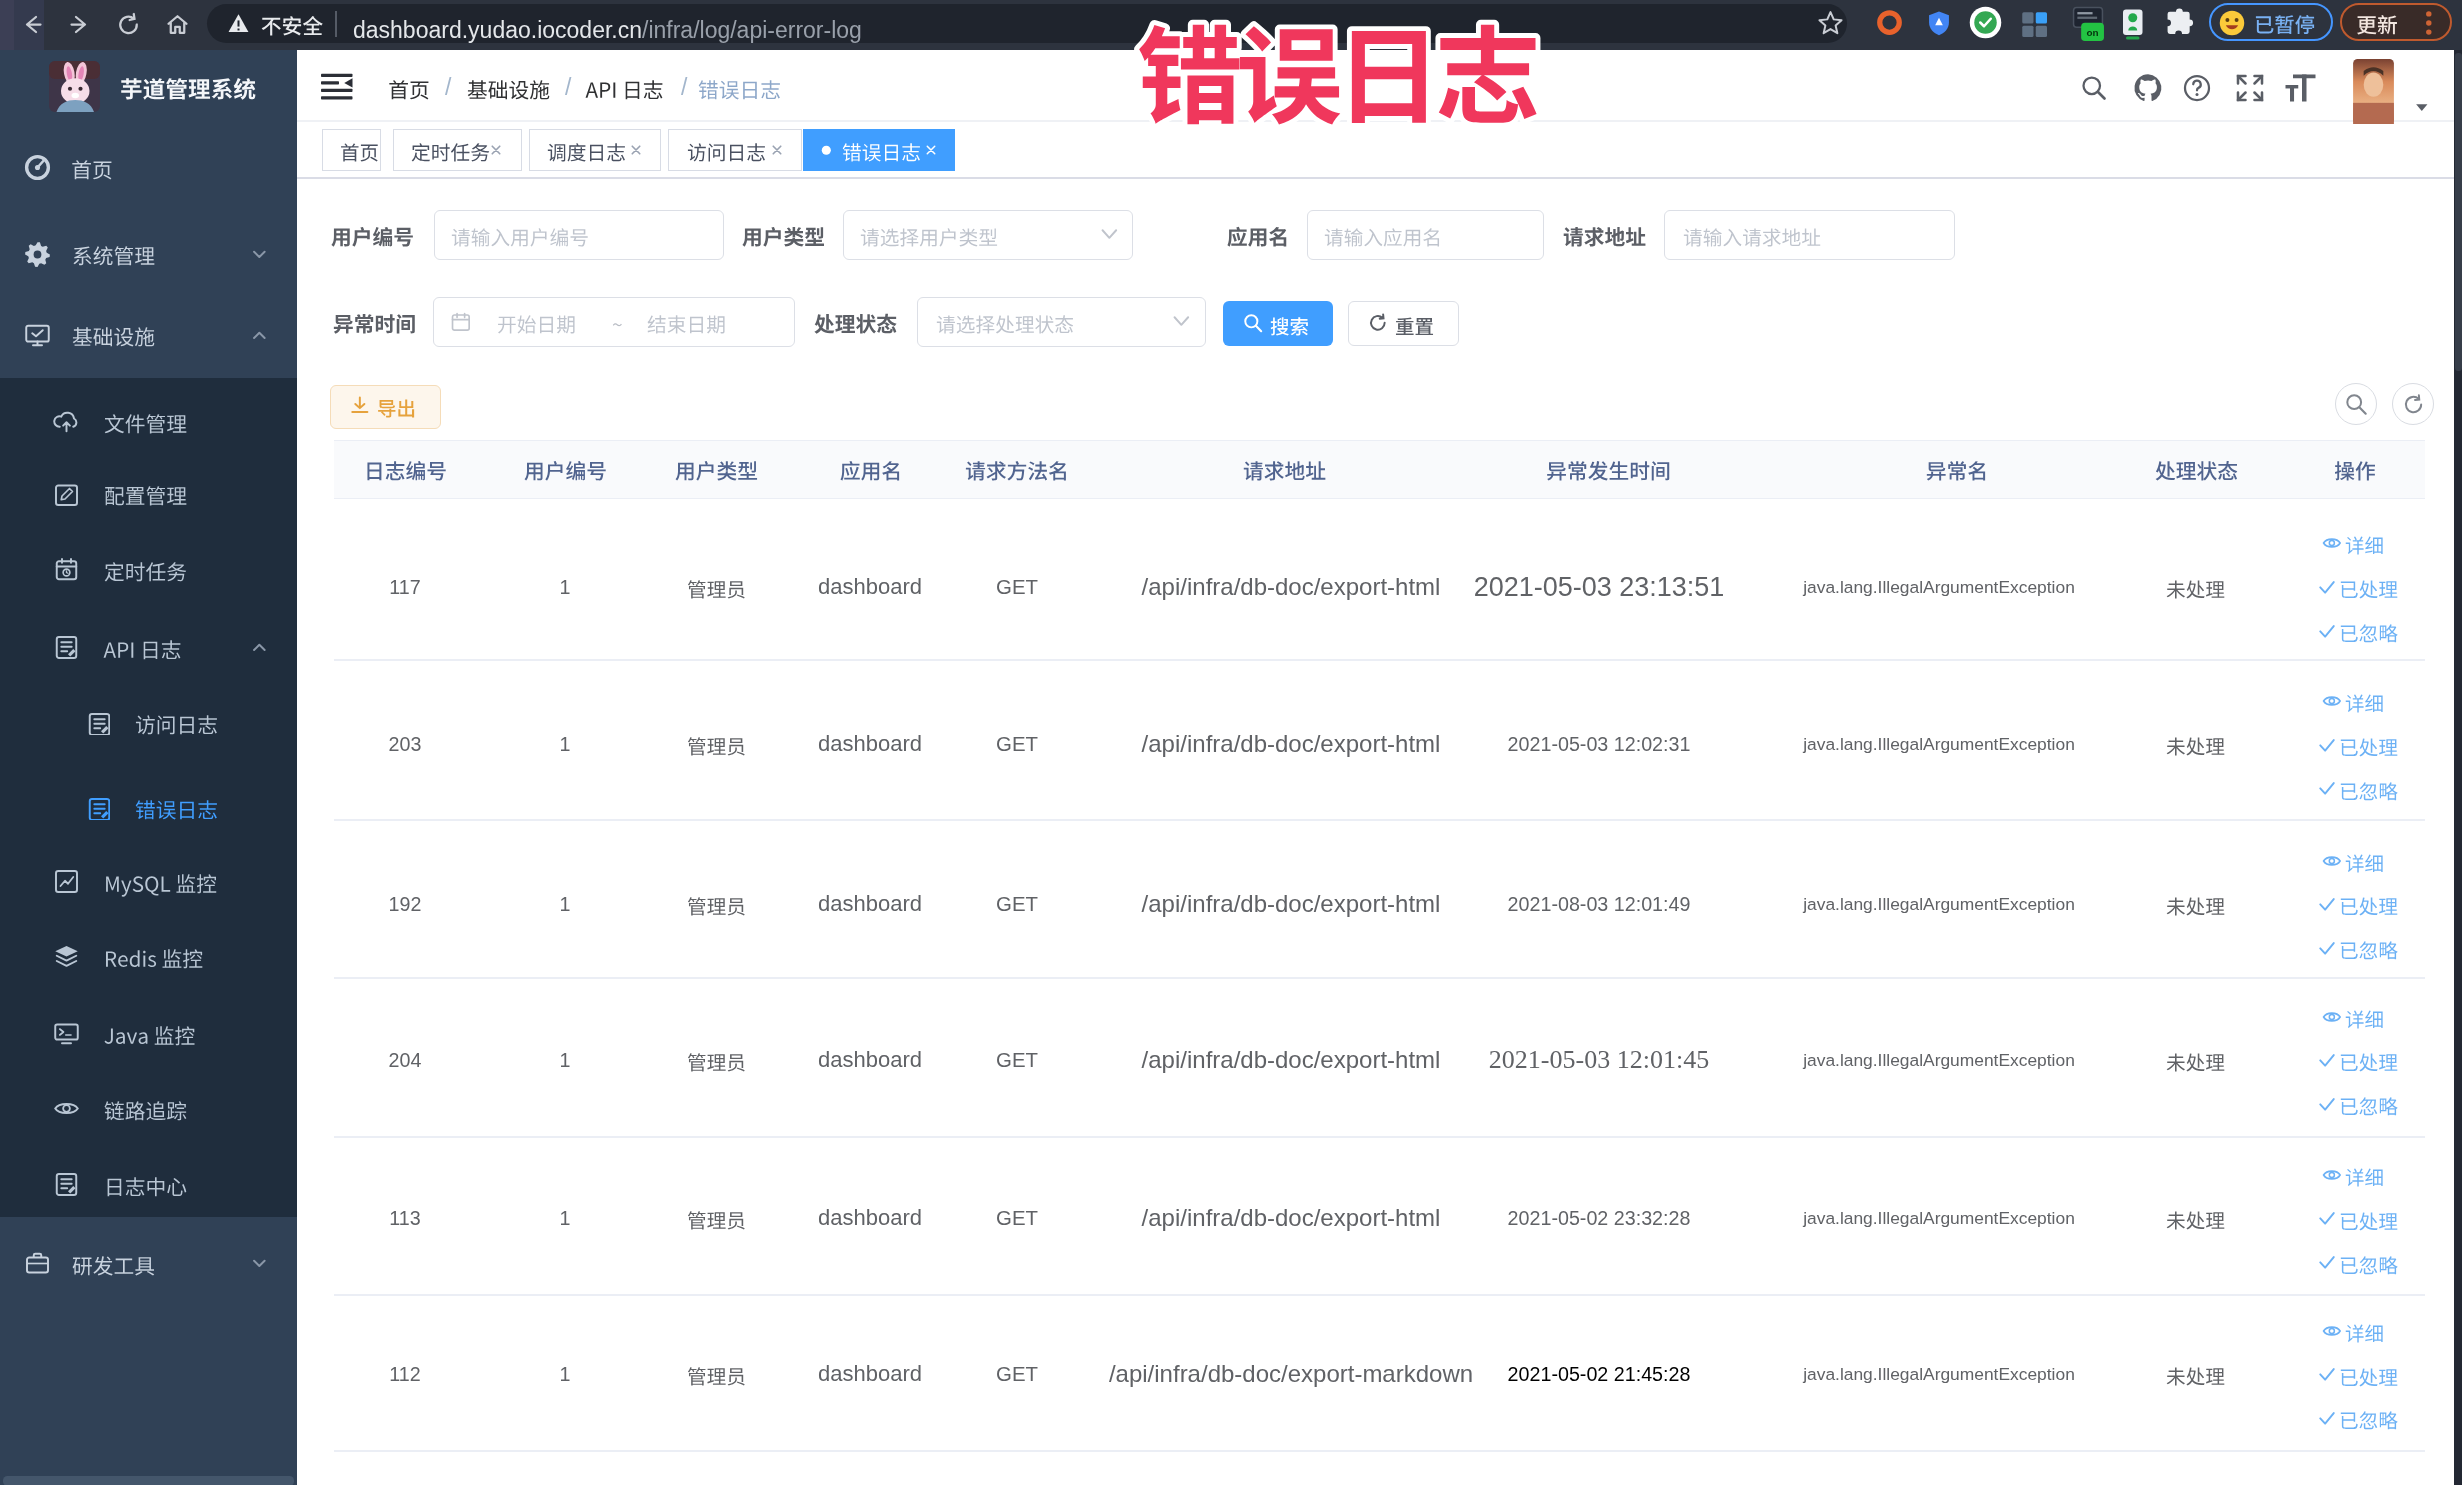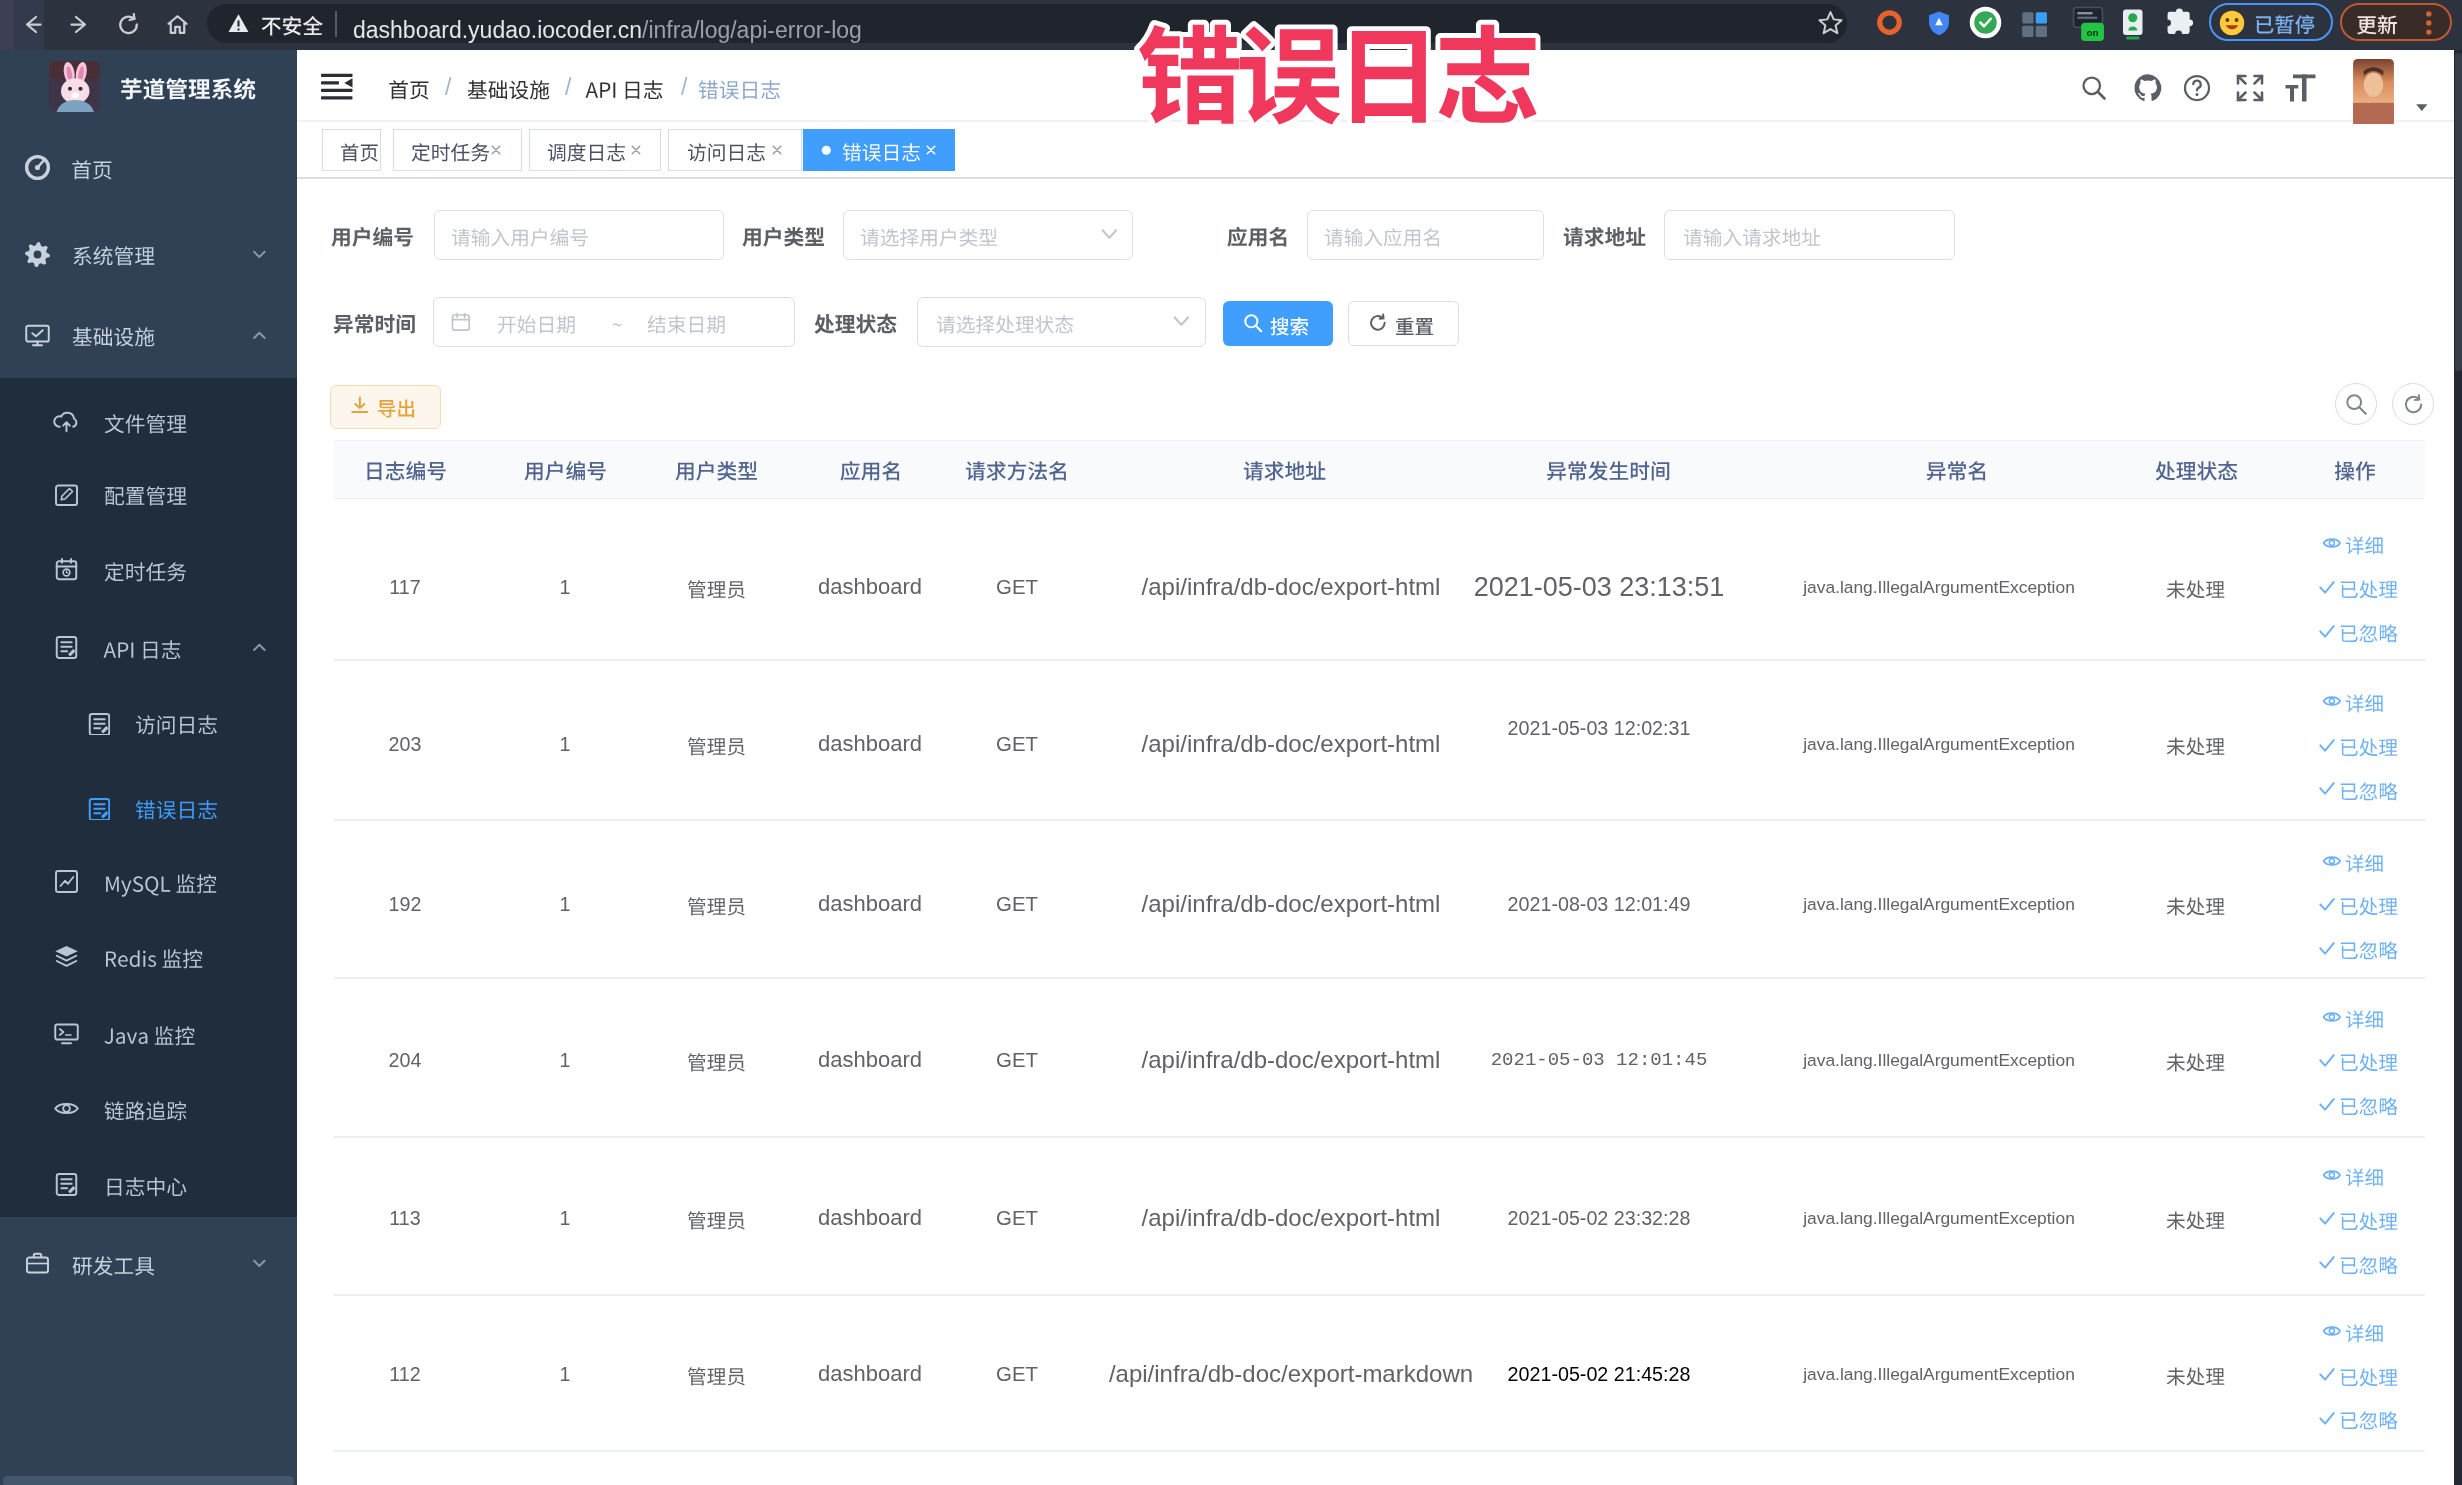--- a/index.html
+++ b/index.html
@@ -620,21 +620,21 @@
 <div style="position:absolute;left:405px;top:732px;font-family:'Liberation Sans',sans-serif;font-size:19.7px;color:#606266;font-weight:normal;letter-spacing:0px;white-space:nowrap;line-height:24px;transform:translateX(-50%);">203</div>
 <div style="position:absolute;left:565px;top:732px;font-family:'Liberation Sans',sans-serif;font-size:19.7px;color:#606266;font-weight:normal;letter-spacing:0px;white-space:nowrap;line-height:24px;transform:translateX(-50%);">1</div>
 <svg style="position:absolute;left:687px;top:735px;overflow:visible" width="59" height="26" viewBox="0 0 78.0 33.8">
     <g>
       <path transform="translate(0,24.7)" d="M5.5 -11.4V2.1H7.5V1.2H20V2.1H22V-4.4H7.5V-6.2H20.6V-11.4ZM20 -0.3H7.5V-2.8H20ZM11.4 -16.2C11.7 -15.7 12 -15.1 12.2 -14.5H2.6V-10.2H4.5V-13H21.8V-10.2H23.8V-14.5H14.2C14 -15.2 13.6 -16 13.2 -16.6ZM7.5 -9.9H18.7V-7.6H7.5ZM4.3 -21.9C3.7 -19.7 2.5 -17.5 1.1 -16C1.6 -15.8 2.4 -15.3 2.8 -15.1C3.6 -15.9 4.3 -17.1 4.9 -18.3H6.7C7.3 -17.3 7.9 -16.1 8.1 -15.4L9.8 -16C9.5 -16.6 9.1 -17.5 8.6 -18.3H12.6V-19.7H5.6C5.8 -20.3 6.1 -21 6.2 -21.6ZM15.3 -21.9C14.9 -20 14 -18.2 12.8 -16.9C13.3 -16.7 14.1 -16.3 14.4 -16C14.9 -16.6 15.5 -17.4 15.9 -18.3H17.8C18.5 -17.3 19.3 -16.1 19.6 -15.3L21.2 -16C20.9 -16.6 20.4 -17.5 19.8 -18.3H24.4V-19.7H16.6C16.8 -20.3 17.1 -20.9 17.2 -21.6Z M38.4 -14H42.4V-10.7H38.4ZM44 -14H48V-10.7H44ZM38.4 -18.9H42.4V-15.6H38.4ZM44 -18.9H48V-15.6H44ZM34.3 -0.6V1.2H51.1V-0.6H44.2V-4.2H50.3V-5.9H44.2V-9H49.9V-20.6H36.6V-9H42.2V-5.9H36.3V-4.2H42.2V-0.6ZM26.9 -2.6 27.4 -0.6C29.7 -1.4 32.7 -2.4 35.5 -3.3L35.2 -5.2L32.3 -4.3V-10.7H34.9V-12.6H32.3V-18.3H35.3V-20.1H27.2V-18.3H30.4V-12.6H27.5V-10.7H30.4V-3.7C29.1 -3.2 27.9 -2.9 26.9 -2.6Z M59 -19H71.1V-16H59ZM56.9 -20.7V-14.3H73.2V-20.7ZM63.8 -8.5V-6.1C63.8 -4.1 63.1 -1.3 53.7 0.6C54.2 1 54.8 1.7 55 2.2C64.7 0 65.9 -3.4 65.9 -6.1V-8.5ZM65.8 -1.7C68.9 -0.6 73.2 1.1 75.3 2.2L76.3 0.5C74.1 -0.5 69.8 -2.1 66.7 -3.1ZM56 -12V-2.4H58V-10.2H72.2V-2.6H74.3V-12Z" fill="#606266"></path>
     </g>
   </svg>
 <div style="position:absolute;left:870px;top:730px;font-family:'Liberation Sans',sans-serif;font-size:22px;color:#606266;font-weight:normal;letter-spacing:0px;white-space:nowrap;line-height:27px;transform:translateX(-50%);">dashboard</div>
 <div style="position:absolute;left:1017px;top:731px;font-family:'Liberation Sans',sans-serif;font-size:20.4px;color:#606266;font-weight:normal;letter-spacing:0px;white-space:nowrap;line-height:26px;transform:translateX(-50%);">GET</div>
 <div style="position:absolute;left:1291px;top:729px;font-family:'Liberation Sans',sans-serif;font-size:24px;color:#606266;font-weight:normal;letter-spacing:0px;white-space:nowrap;line-height:30px;transform:translateX(-50%);">/api/infra/db-doc/export-html</div>
-<div style="position:absolute;left:1599px;top:716px;font-family:'Liberation Sans',sans-serif;font-size:19.7px;color:#606266;font-weight:normal;letter-spacing:0px;white-space:nowrap;line-height:24px;transform:translateX(-50%);">2021-05-03 12:02:31</div>
+<div style="position:absolute;left:1599px;top:732px;font-family:'Liberation Sans',sans-serif;font-size:19.7px;color:#606266;font-weight:normal;letter-spacing:0px;white-space:nowrap;line-height:24px;transform:translateX(-50%);">2021-05-03 12:02:31</div>
 <div style="position:absolute;left:1939px;top:733px;font-family:'Liberation Sans',sans-serif;font-size:17.4px;color:#606266;font-weight:normal;letter-spacing:0px;white-space:nowrap;line-height:22px;transform:translateX(-50%);">java.lang.IllegalArgumentException</div>
 <svg style="position:absolute;left:2166px;top:735px;overflow:visible" width="59" height="26" viewBox="0 0 78.0 33.8">
     <g>
       <path transform="translate(0,24.7)" d="M11.9 -21.8V-17.6H3.5V-15.7H11.9V-11.2H1.6V-9.2H10.8C8.5 -5.9 4.5 -2.6 0.9 -1C1.3 -0.6 2 0.1 2.3 0.6C5.7 -1.1 9.4 -4.2 11.9 -7.7V2.1H14V-7.8C16.5 -4.3 20.2 -1.1 23.7 0.7C24 0.1 24.7 -0.7 25.1 -1C21.5 -2.6 17.5 -5.9 15.1 -9.2H24.5V-11.2H14V-15.7H22.7V-17.6H14V-21.8Z M37.1 -15.9C36.6 -12.2 35.7 -9.3 34.4 -6.8C33.4 -8.6 32.5 -10.8 31.9 -13.7C32.1 -14.4 32.3 -15.2 32.6 -15.9ZM31.7 -21.7C31 -16.6 29.4 -11.7 27.4 -9C27.9 -8.8 28.6 -8.2 28.9 -7.9C29.6 -8.8 30.2 -9.9 30.8 -11.2C31.5 -8.7 32.4 -6.7 33.4 -5C31.7 -2.5 29.5 -0.7 26.9 0.6C27.4 0.9 28.2 1.7 28.5 2.1C30.9 0.9 32.9 -0.9 34.6 -3.3C37.8 0.4 42 1.3 46.5 1.3H50.3C50.4 0.7 50.8 -0.3 51.1 -0.8C50.1 -0.7 47.4 -0.7 46.6 -0.7C42.6 -0.7 38.6 -1.5 35.7 -5C37.5 -8.2 38.7 -12.2 39.3 -17.4L38 -17.8L37.6 -17.7H33C33.3 -18.8 33.6 -20 33.8 -21.2ZM42 -21.8V-2.7H44.1V-13.5C45.8 -11.5 47.7 -9 48.6 -7.4L50.4 -8.5C49.2 -10.3 46.7 -13.3 44.7 -15.4L44.1 -15.1V-21.8Z M64.4 -14H68.4V-10.7H64.4ZM70 -14H74V-10.7H70ZM64.4 -18.9H68.4V-15.6H64.4ZM70 -18.9H74V-15.6H70ZM60.3 -0.6V1.2H77.1V-0.6H70.2V-4.2H76.3V-5.9H70.2V-9H75.9V-20.6H62.6V-9H68.2V-5.9H62.3V-4.2H68.2V-0.6ZM52.9 -2.6 53.4 -0.6C55.7 -1.4 58.7 -2.4 61.5 -3.3L61.2 -5.2L58.3 -4.3V-10.7H60.9V-12.6H58.3V-18.3H61.3V-20.1H53.2V-18.3H56.4V-12.6H53.5V-10.7H56.4V-3.7C55.1 -3.2 53.9 -2.9 52.9 -2.6Z" fill="#606266"></path>
     </g>
   </svg>
 <div style="position:absolute;left:334px;top:819px;width:2091px;height:1.5px;background:#ebeef5"></div>
 <svg style="position:absolute;left:2322px;top:692px" width="19.7" height="18" viewBox="0 0 26 24">
     <path d="M2 12 C6 5 20 5 24 12 C20 19 6 19 2 12 Z" stroke="#6cb1f5" stroke-width="2.2" fill="none"></path>
     <circle cx="13" cy="12" r="3.4" stroke="#6cb1f5" stroke-width="2" fill="none"></circle>
@@ -706,21 +706,21 @@
 <div style="position:absolute;left:405px;top:1048px;font-family:'Liberation Sans',sans-serif;font-size:19.7px;color:#606266;font-weight:normal;letter-spacing:0px;white-space:nowrap;line-height:24px;transform:translateX(-50%);">204</div>
 <div style="position:absolute;left:565px;top:1048px;font-family:'Liberation Sans',sans-serif;font-size:19.7px;color:#606266;font-weight:normal;letter-spacing:0px;white-space:nowrap;line-height:24px;transform:translateX(-50%);">1</div>
 <svg style="position:absolute;left:687px;top:1051px;overflow:visible" width="59" height="26" viewBox="0 0 78.0 33.8">
     <g>
       <path transform="translate(0,24.7)" d="M5.5 -11.4V2.1H7.5V1.2H20V2.1H22V-4.4H7.5V-6.2H20.6V-11.4ZM20 -0.3H7.5V-2.8H20ZM11.4 -16.2C11.7 -15.7 12 -15.1 12.2 -14.5H2.6V-10.2H4.5V-13H21.8V-10.2H23.8V-14.5H14.2C14 -15.2 13.6 -16 13.2 -16.6ZM7.5 -9.9H18.7V-7.6H7.5ZM4.3 -21.9C3.7 -19.7 2.5 -17.5 1.1 -16C1.6 -15.8 2.4 -15.3 2.8 -15.1C3.6 -15.9 4.3 -17.1 4.9 -18.3H6.7C7.3 -17.3 7.9 -16.1 8.1 -15.4L9.8 -16C9.5 -16.6 9.1 -17.5 8.6 -18.3H12.6V-19.7H5.6C5.8 -20.3 6.1 -21 6.2 -21.6ZM15.3 -21.9C14.9 -20 14 -18.2 12.8 -16.9C13.3 -16.7 14.1 -16.3 14.4 -16C14.9 -16.6 15.5 -17.4 15.9 -18.3H17.8C18.5 -17.3 19.3 -16.1 19.6 -15.3L21.2 -16C20.9 -16.6 20.4 -17.5 19.8 -18.3H24.4V-19.7H16.6C16.8 -20.3 17.1 -20.9 17.2 -21.6Z M38.4 -14H42.4V-10.7H38.4ZM44 -14H48V-10.7H44ZM38.4 -18.9H42.4V-15.6H38.4ZM44 -18.9H48V-15.6H44ZM34.3 -0.6V1.2H51.1V-0.6H44.2V-4.2H50.3V-5.9H44.2V-9H49.9V-20.6H36.6V-9H42.2V-5.9H36.3V-4.2H42.2V-0.6ZM26.9 -2.6 27.4 -0.6C29.7 -1.4 32.7 -2.4 35.5 -3.3L35.2 -5.2L32.3 -4.3V-10.7H34.9V-12.6H32.3V-18.3H35.3V-20.1H27.2V-18.3H30.4V-12.6H27.5V-10.7H30.4V-3.7C29.1 -3.2 27.9 -2.9 26.9 -2.6Z M59 -19H71.1V-16H59ZM56.9 -20.7V-14.3H73.2V-20.7ZM63.8 -8.5V-6.1C63.8 -4.1 63.1 -1.3 53.7 0.6C54.2 1 54.8 1.7 55 2.2C64.7 0 65.9 -3.4 65.9 -6.1V-8.5ZM65.8 -1.7C68.9 -0.6 73.2 1.1 75.3 2.2L76.3 0.5C74.1 -0.5 69.8 -2.1 66.7 -3.1ZM56 -12V-2.4H58V-10.2H72.2V-2.6H74.3V-12Z" fill="#606266"></path>
     </g>
   </svg>
 <div style="position:absolute;left:870px;top:1046px;font-family:'Liberation Sans',sans-serif;font-size:22px;color:#606266;font-weight:normal;letter-spacing:0px;white-space:nowrap;line-height:27px;transform:translateX(-50%);">dashboard</div>
 <div style="position:absolute;left:1017px;top:1047px;font-family:'Liberation Sans',sans-serif;font-size:20.4px;color:#606266;font-weight:normal;letter-spacing:0px;white-space:nowrap;line-height:26px;transform:translateX(-50%);">GET</div>
 <div style="position:absolute;left:1291px;top:1045px;font-family:'Liberation Sans',sans-serif;font-size:24px;color:#606266;font-weight:normal;letter-spacing:0px;white-space:nowrap;line-height:30px;transform:translateX(-50%);">/api/infra/db-doc/export-html</div>
-<div style="position:absolute;left:1599px;top:1048px;font-family:Liberation Mono, monospace;font-size:19px;color:#606266;font-weight:normal;letter-spacing:0px;white-space:nowrap;line-height:24px;transform:translateX(-50%);">2021-05-03 12:01:45</div>
+<div style="position:absolute;left:1599px;top:1048px;font-family:Liberation Serif, serif;font-size:26px;color:#606266;font-weight:normal;letter-spacing:0px;white-space:nowrap;line-height:24px;transform:translateX(-50%);">2021-05-03 12:01:45</div>
 <div style="position:absolute;left:1939px;top:1049px;font-family:'Liberation Sans',sans-serif;font-size:17.4px;color:#606266;font-weight:normal;letter-spacing:0px;white-space:nowrap;line-height:22px;transform:translateX(-50%);">java.lang.IllegalArgumentException</div>
 <svg style="position:absolute;left:2166px;top:1051px;overflow:visible" width="59" height="26" viewBox="0 0 78.0 33.8">
     <g>
       <path transform="translate(0,24.7)" d="M11.9 -21.8V-17.6H3.5V-15.7H11.9V-11.2H1.6V-9.2H10.8C8.5 -5.9 4.5 -2.6 0.9 -1C1.3 -0.6 2 0.1 2.3 0.6C5.7 -1.1 9.4 -4.2 11.9 -7.7V2.1H14V-7.8C16.5 -4.3 20.2 -1.1 23.7 0.7C24 0.1 24.7 -0.7 25.1 -1C21.5 -2.6 17.5 -5.9 15.1 -9.2H24.5V-11.2H14V-15.7H22.7V-17.6H14V-21.8Z M37.1 -15.9C36.6 -12.2 35.7 -9.3 34.4 -6.8C33.4 -8.6 32.5 -10.8 31.9 -13.7C32.1 -14.4 32.3 -15.2 32.6 -15.9ZM31.7 -21.7C31 -16.6 29.4 -11.7 27.4 -9C27.9 -8.8 28.6 -8.2 28.9 -7.9C29.6 -8.8 30.2 -9.9 30.8 -11.2C31.5 -8.7 32.4 -6.7 33.4 -5C31.7 -2.5 29.5 -0.7 26.9 0.6C27.4 0.9 28.2 1.7 28.5 2.1C30.9 0.9 32.9 -0.9 34.6 -3.3C37.8 0.4 42 1.3 46.5 1.3H50.3C50.4 0.7 50.8 -0.3 51.1 -0.8C50.1 -0.7 47.4 -0.7 46.6 -0.7C42.6 -0.7 38.6 -1.5 35.7 -5C37.5 -8.2 38.7 -12.2 39.3 -17.4L38 -17.8L37.6 -17.7H33C33.3 -18.8 33.6 -20 33.8 -21.2ZM42 -21.8V-2.7H44.1V-13.5C45.8 -11.5 47.7 -9 48.6 -7.4L50.4 -8.5C49.2 -10.3 46.7 -13.3 44.7 -15.4L44.1 -15.1V-21.8Z M64.4 -14H68.4V-10.7H64.4ZM70 -14H74V-10.7H70ZM64.4 -18.9H68.4V-15.6H64.4ZM70 -18.9H74V-15.6H70ZM60.3 -0.6V1.2H77.1V-0.6H70.2V-4.2H76.3V-5.9H70.2V-9H75.9V-20.6H62.6V-9H68.2V-5.9H62.3V-4.2H68.2V-0.6ZM52.9 -2.6 53.4 -0.6C55.7 -1.4 58.7 -2.4 61.5 -3.3L61.2 -5.2L58.3 -4.3V-10.7H60.9V-12.6H58.3V-18.3H61.3V-20.1H53.2V-18.3H56.4V-12.6H53.5V-10.7H56.4V-3.7C55.1 -3.2 53.9 -2.9 52.9 -2.6Z" fill="#606266"></path>
     </g>
   </svg>
 <div style="position:absolute;left:334px;top:1136px;width:2091px;height:1.5px;background:#ebeef5"></div>
 <svg style="position:absolute;left:2322px;top:1008px" width="19.7" height="18" viewBox="0 0 26 24">
     <path d="M2 12 C6 5 20 5 24 12 C20 19 6 19 2 12 Z" stroke="#6cb1f5" stroke-width="2.2" fill="none"></path>
     <circle cx="13" cy="12" r="3.4" stroke="#6cb1f5" stroke-width="2" fill="none"></circle>

